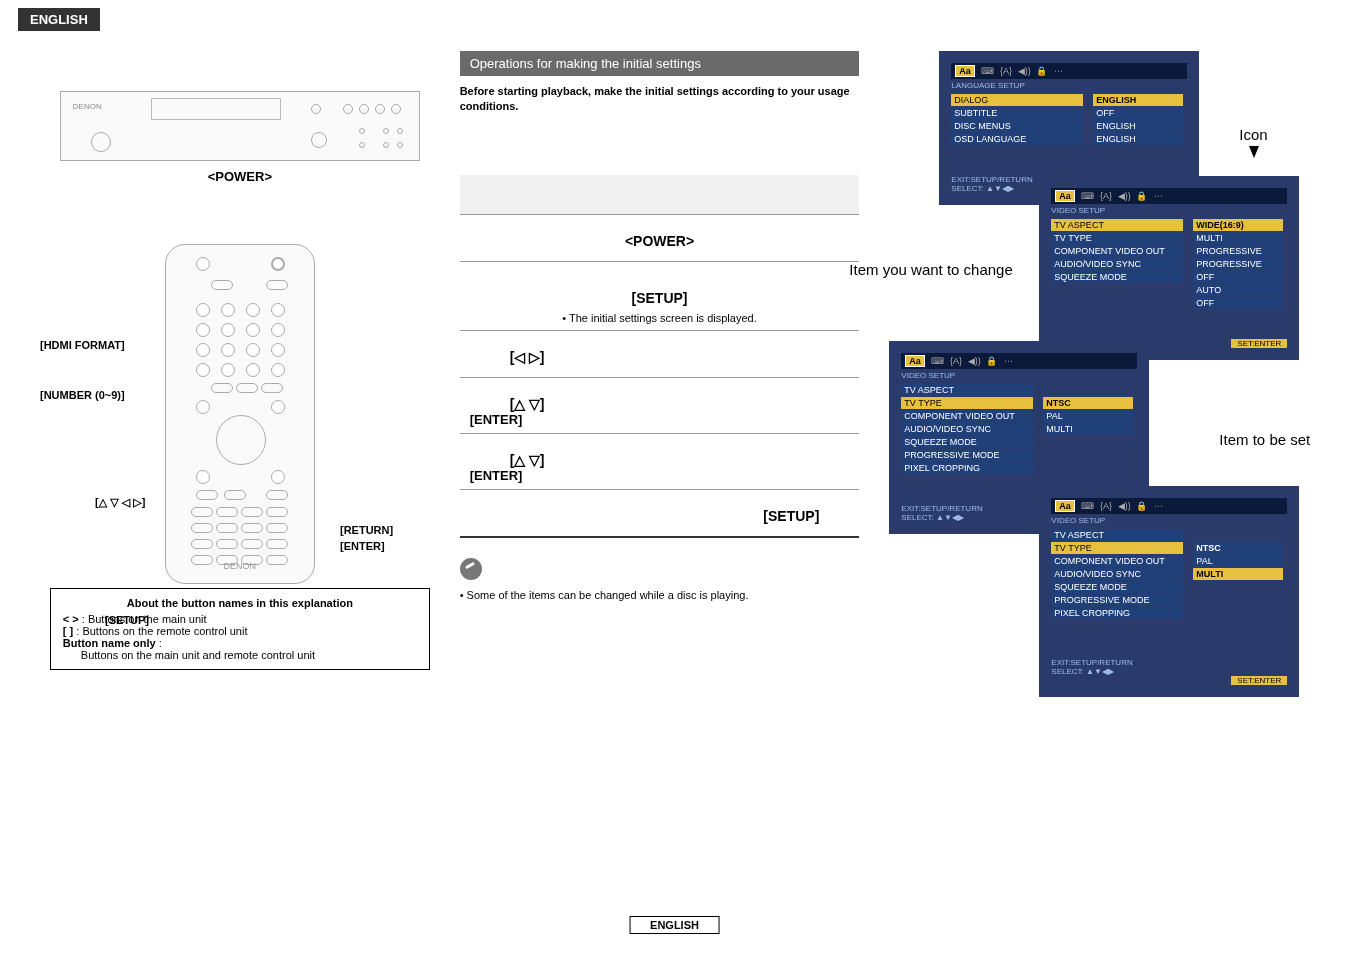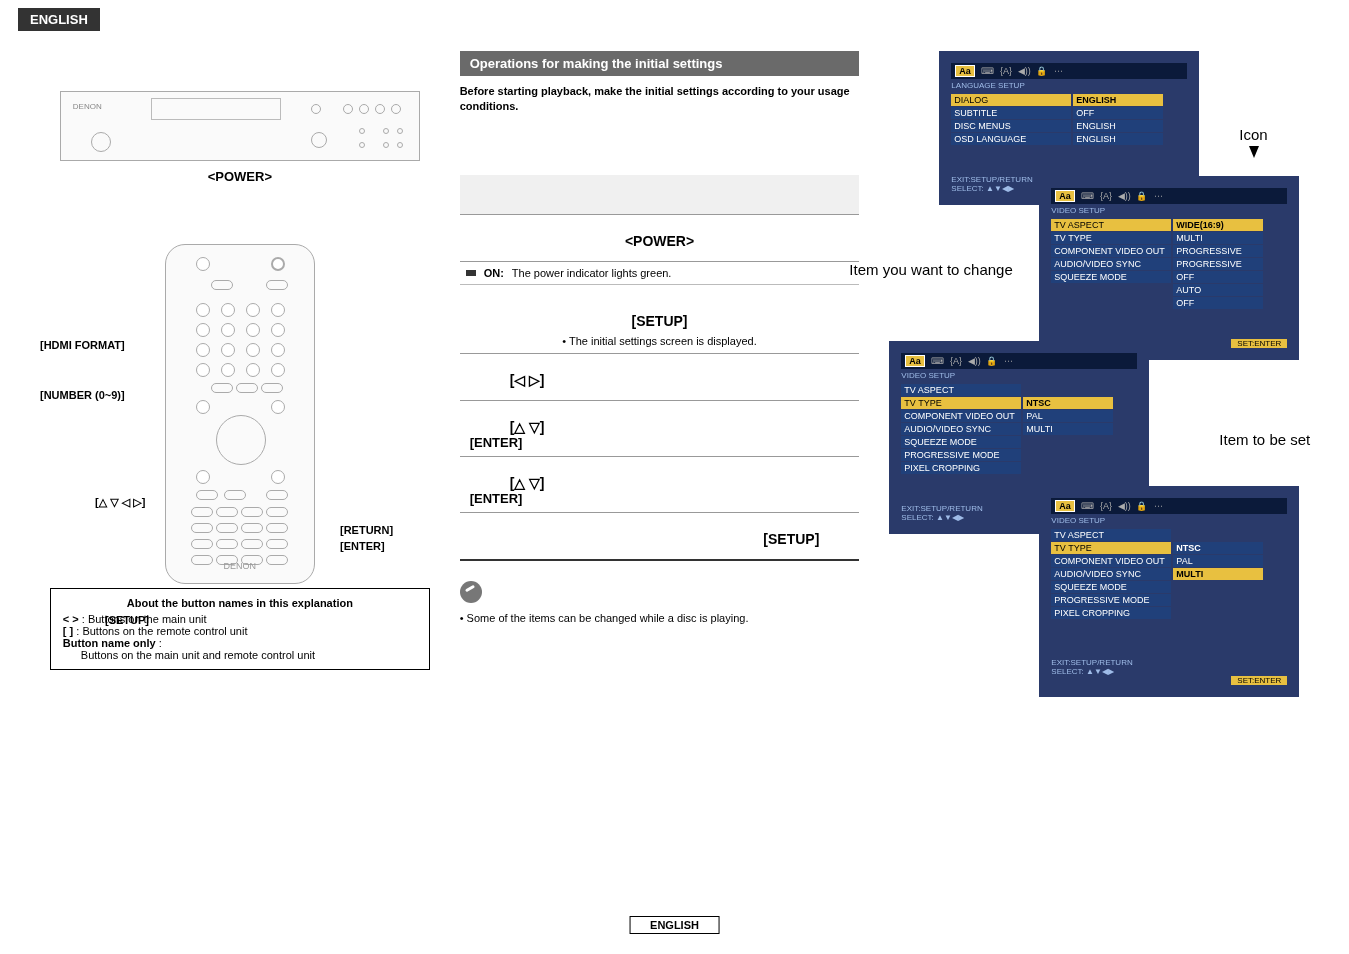--- a/index.html
+++ b/index.html
@@ -132,21 +132,21 @@
       bottom: 12px;
       width: 100%;
       text-align: center;
       color: #999;
       font-size: 9px;
     }
     
     .section-title {
       background: #6a6a6a;
       color: #fff;
-      font-weight: bold;
+      font-weight: normal;
       padding: 5px 10px;
       font-size: 13px;
     }
     .step-block {
       border-bottom: 1px solid #999;
       padding: 6px 0;
       margin-top: 6px;
     }
     .step-title {
       font-weight: bold;
@@ -241,24 +241,24 @@
     .osd-title {
       color: #9fbce8;
       font-size: 8px;
       margin-bottom: 4px;
     }
     .osd-row {
       display: flex;
       margin-bottom: 1px;
     }
     .osd-row .key {
-      width: 120px;
+      width: 132px;
       background: #20407a;
       padding: 1px 3px;
-      margin-right: 2px;
+      margin-right: 10px;
     }
     .osd-row .val {
       width: 90px;
       background: #20407a;
       padding: 1px 3px;
     }
     .osd-row.highlight .key,
     .osd-row.highlight .val {
       background: #e8c040;
       color: #000;
@@ -430,25 +430,20 @@
 
   <div class="mid-col">
     <div class="section-title">Operations for making the initial settings</div>
     <div class="intro-text">Before starting playback, make the initial settings according to your usage conditions.</div>
 
     <div style="height:40px;border-bottom:1px solid #999;background:#f0f0f0"></div>
 
     <div class="step-block">
       <div class="step-title">&lt;POWER&gt;</div>
     </div>
-    <div class="power-row">
-      <div class="icon-on"></div>
-      <span class="label">ON:</span>
-      <span>The power indicator lights green.</span>
-    </div>
 
     <div class="step-block" style="padding-top:16px">
       <div class="step-title">[SETUP]</div>
       <div class="step-sub">• The initial settings screen is displayed.</div>
     </div>
 
     <div class="step-block">
       <div class="step-title" style="text-align:left;padding-left:50px">[◁ ▷]</div>
     </div>
 

